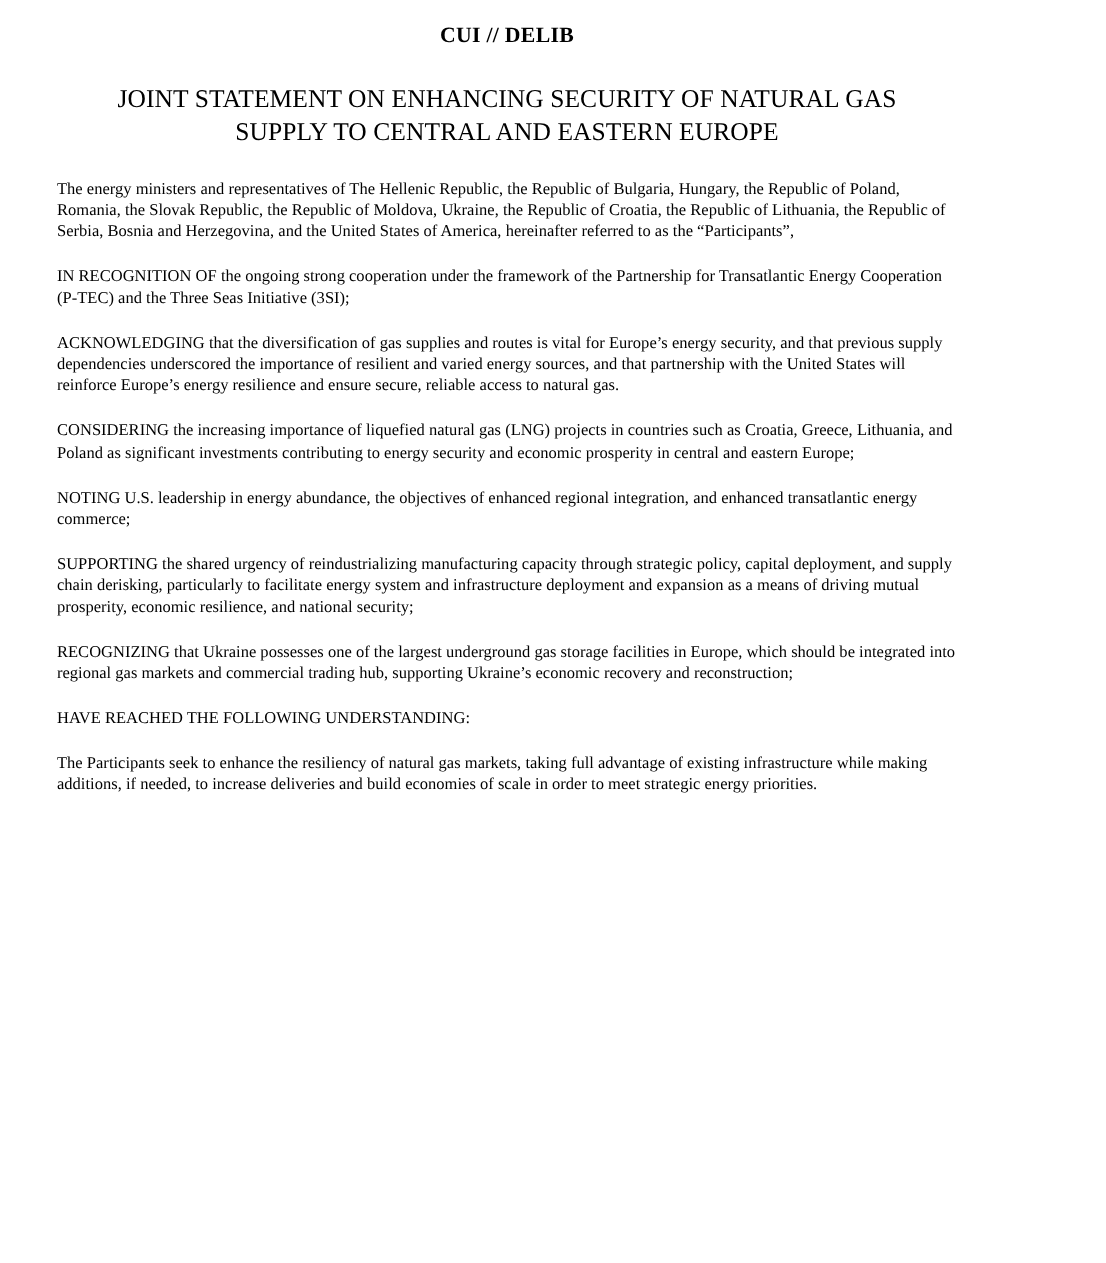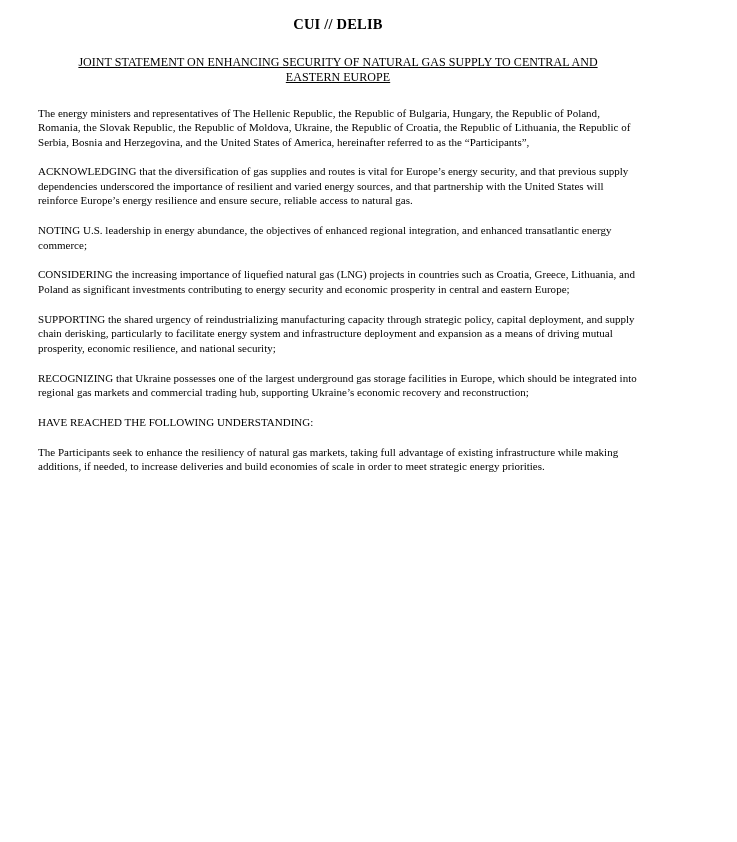--- a/index.html
+++ b/index.html
@@ -25,25 +25,24 @@
   .classification {
     text-align: center;
     font-weight: bold;
     font-size: 14.5px;
     letter-spacing: 0.2px;
     margin-top: 2px;
     margin-bottom: 22px;
   }
   .doc-title {
     text-align: center;
-    font-size: 12px;
+    font-size: 17px;
     line-height: 1.28;
     margin: 0 14px 20px 14px;
     letter-spacing: 0.05px;
-    text-decoration: underline;
   }
   .body-block {
     font-size: 11px;
     line-height: 1.31;
     text-align: left;
     margin: 0 0 15.5px 0;
     letter-spacing: 0.01px;
   }
   .body-block:last-child {
     margin-bottom: 0;
@@ -52,21 +51,22 @@
 </head>
 <body>
 
 <div class="page">
 
   <div class="classification">CUI // DELIB</div>
 
   <div class="doc-title">JOINT STATEMENT ON ENHANCING SECURITY OF NATURAL GAS SUPPLY TO CENTRAL AND EASTERN EUROPE</div>
 
   <div class="body-block">The energy ministers and representatives of The Hellenic Republic, the Republic of Bulgaria, Hungary, the Republic of Poland, Romania, the Slovak Republic, the Republic of Moldova, Ukraine, the Republic of Croatia, the Republic of Lithuania, the Republic of Serbia, Bosnia and Herzegovina, and the United States of America, hereinafter referred to as the “Participants”,</div>
+  <div class="body-block">IN RECOGNITION OF the ongoing strong cooperation under the framework of the Partnership for Transatlantic Energy Cooperation (P-TEC) and the Three Seas Initiative (3SI);</div>
   <div class="body-block">ACKNOWLEDGING that the diversification of gas supplies and routes is vital for Europe’s energy security, and that previous supply dependencies underscored the importance of resilient and varied energy sources, and that partnership with the United States will reinforce Europe’s energy resilience and ensure secure, reliable access to natural gas.</div>
+  <div class="body-block">CONSIDERING the increasing importance of liquefied natural gas (LNG) projects in countries such as Croatia, Greece, Lithuania, and Poland as significant investments contributing to energy security and economic prosperity in central and eastern Europe;</div>
   <div class="body-block">NOTING U.S. leadership in energy abundance, the objectives of enhanced regional integration, and enhanced transatlantic energy commerce;</div>
-  <div class="body-block">CONSIDERING the increasing importance of liquefied natural gas (LNG) projects in countries such as Croatia, Greece, Lithuania, and Poland as significant investments contributing to energy security and economic prosperity in central and eastern Europe;</div>
   <div class="body-block">SUPPORTING the shared urgency of reindustrializing manufacturing capacity through strategic policy, capital deployment, and supply chain derisking, particularly to facilitate energy system and infrastructure deployment and expansion as a means of driving mutual prosperity, economic resilience, and national security;</div>
   <div class="body-block">RECOGNIZING that Ukraine possesses one of the largest underground gas storage facilities in Europe, which should be integrated into regional gas markets and commercial trading hub, supporting Ukraine’s economic recovery and reconstruction;</div>
   <div class="body-block">HAVE REACHED THE FOLLOWING UNDERSTANDING:</div>
   <div class="body-block">The Participants seek to enhance the resiliency of natural gas markets, taking full advantage of existing infrastructure while making additions, if needed, to increase deliveries and build economies of scale in order to meet strategic energy priorities.</div>
 
 </div>
 
 </body></html>

